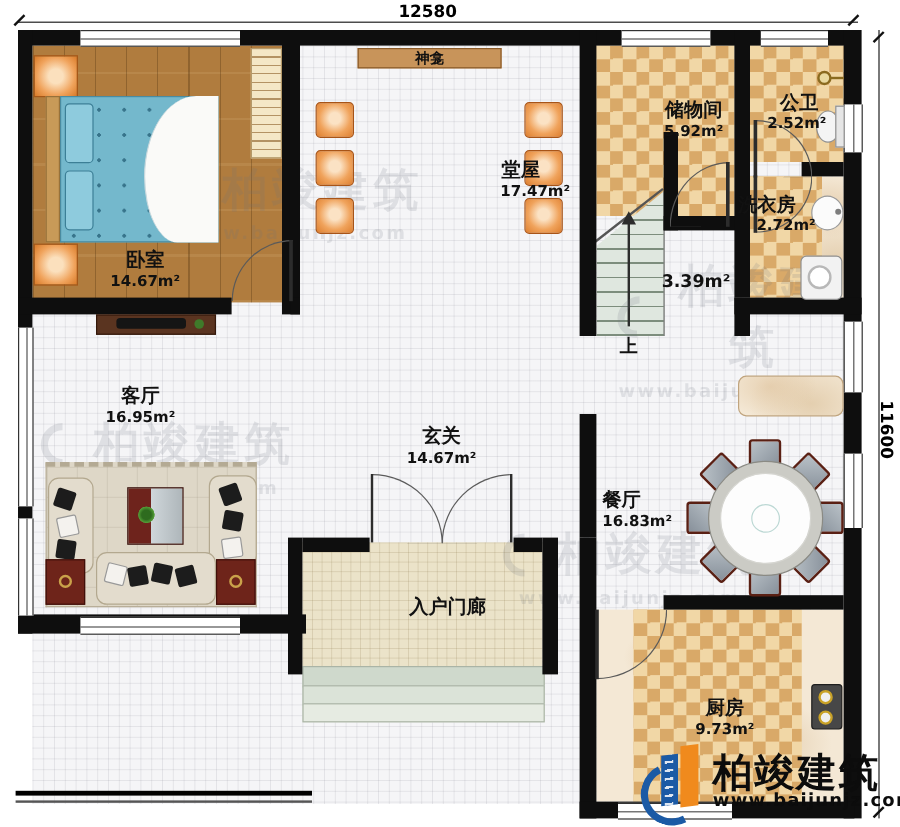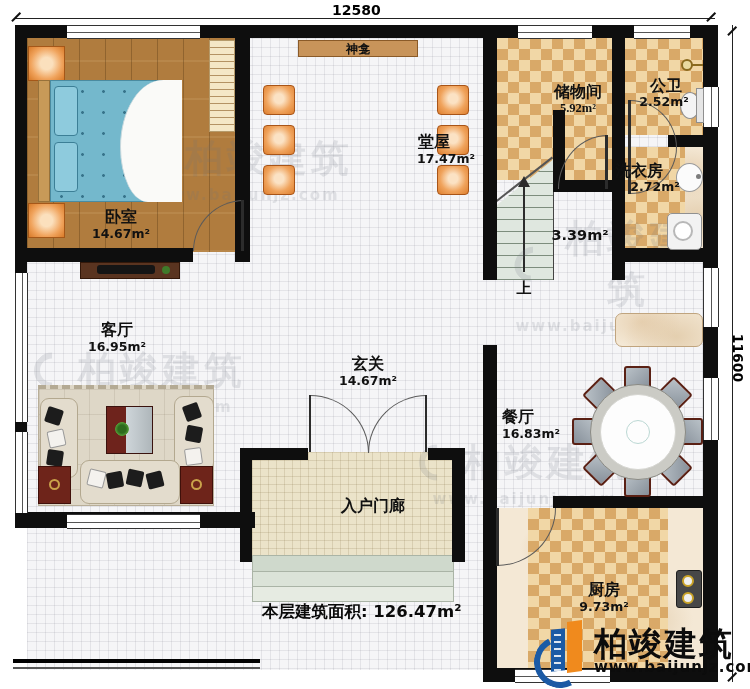--- a/index.html
+++ b/index.html
@@ -232,42 +232,41 @@
   <div class="tick" style="left:726px;top:30px;"></div>
   <div class="tick" style="left:726px;top:676px;"></div>
   <div class="dim" style="left:714px;top:350px;transform:rotate(90deg);transform-origin:center;">11600</div>
 
   <div class="lbl small" style="left:358px;top:49px;">神龛</div>
   <div class="lbl rname" style="left:434px;top:142px;">堂屋</div>
   <div class="lbl rarea" style="left:446px;top:159px;">17.47m²</div>
   <div class="lbl rname" style="left:121px;top:217px;">卧室</div>
   <div class="lbl rarea" style="left:121px;top:234px;">14.67m²</div>
   <div class="lbl rname" style="left:578px;top:92px;">储物间</div>
-  <div class="lbl rarea" style="left:578px;top:109px;font-family:Liberation Serif, serif;">5.92m²</div>
+  <div class="lbl rarea" style="left:578px;top:109px;">5.92m²</div>
   <div class="lbl rname" style="left:666px;top:86px;">公卫</div>
   <div class="lbl rarea" style="left:664px;top:102px;">2.52m²</div>
   <div class="lbl rname" style="left:639px;top:171px;">洗衣房</div>
   <div class="lbl rarea" style="left:655px;top:187px;">2.72m²</div>
   <div class="lbl" style="left:580px;top:236px;font-size:14.5px;">3.39m²</div>
   <div class="lbl" style="left:524px;top:289px;font-size:15px;">上</div>
   <div class="lbl rname" style="left:117px;top:330px;">客厅</div>
   <div class="lbl rarea" style="left:117px;top:347px;">16.95m²</div>
   <div class="lbl rname" style="left:368px;top:364px;">玄关</div>
   <div class="lbl rarea" style="left:368px;top:381px;">14.67m²</div>
   <div class="lbl rname" style="left:518px;top:417px;">餐厅</div>
   <div class="lbl rarea" style="left:531px;top:434px;">16.83m²</div>
   <div class="lbl rname" style="left:604px;top:590px;">厨房</div>
   <div class="lbl rarea" style="left:604px;top:607px;">9.73m²</div>
   <div class="lbl rname" style="left:373px;top:506px;">入户门廊</div>
 
   <div class="rule-thick"></div>
   <div class="rule-thin"></div>
 
   <div class="stats">
-    <div><span>本层建筑面积:</span> <span>126.47m²</span></div>
   </div>
 
   <div class="abs" style="left:534px;top:620px;width:56px;height:58px;">
     <div class="abs" style="left:0;top:16px;width:40px;height:40px;border:6px solid transparent;border-left-color:#1b5aa5;border-bottom-color:#1b5aa5;border-radius:50%;transform:rotate(18deg);"></div>
     <div class="abs" style="left:17px;top:9px;width:14px;height:42px;background:#1b5aa5;transform:skewY(-7deg);background-image:repeating-linear-gradient(0deg,rgba(255,255,255,.85) 0 2px,transparent 2px 7px);background-size:7px 100%;background-repeat:repeat-y;background-position:3px 0;"></div>
     <div class="abs" style="left:33px;top:1px;width:15px;height:51px;background:#f08a1d;transform:skewY(-7deg);"></div>
   </div>
   <div class="brand-name">柏竣建筑</div>
   <div class="brand-url">www.baijunjz.com</div>
 

